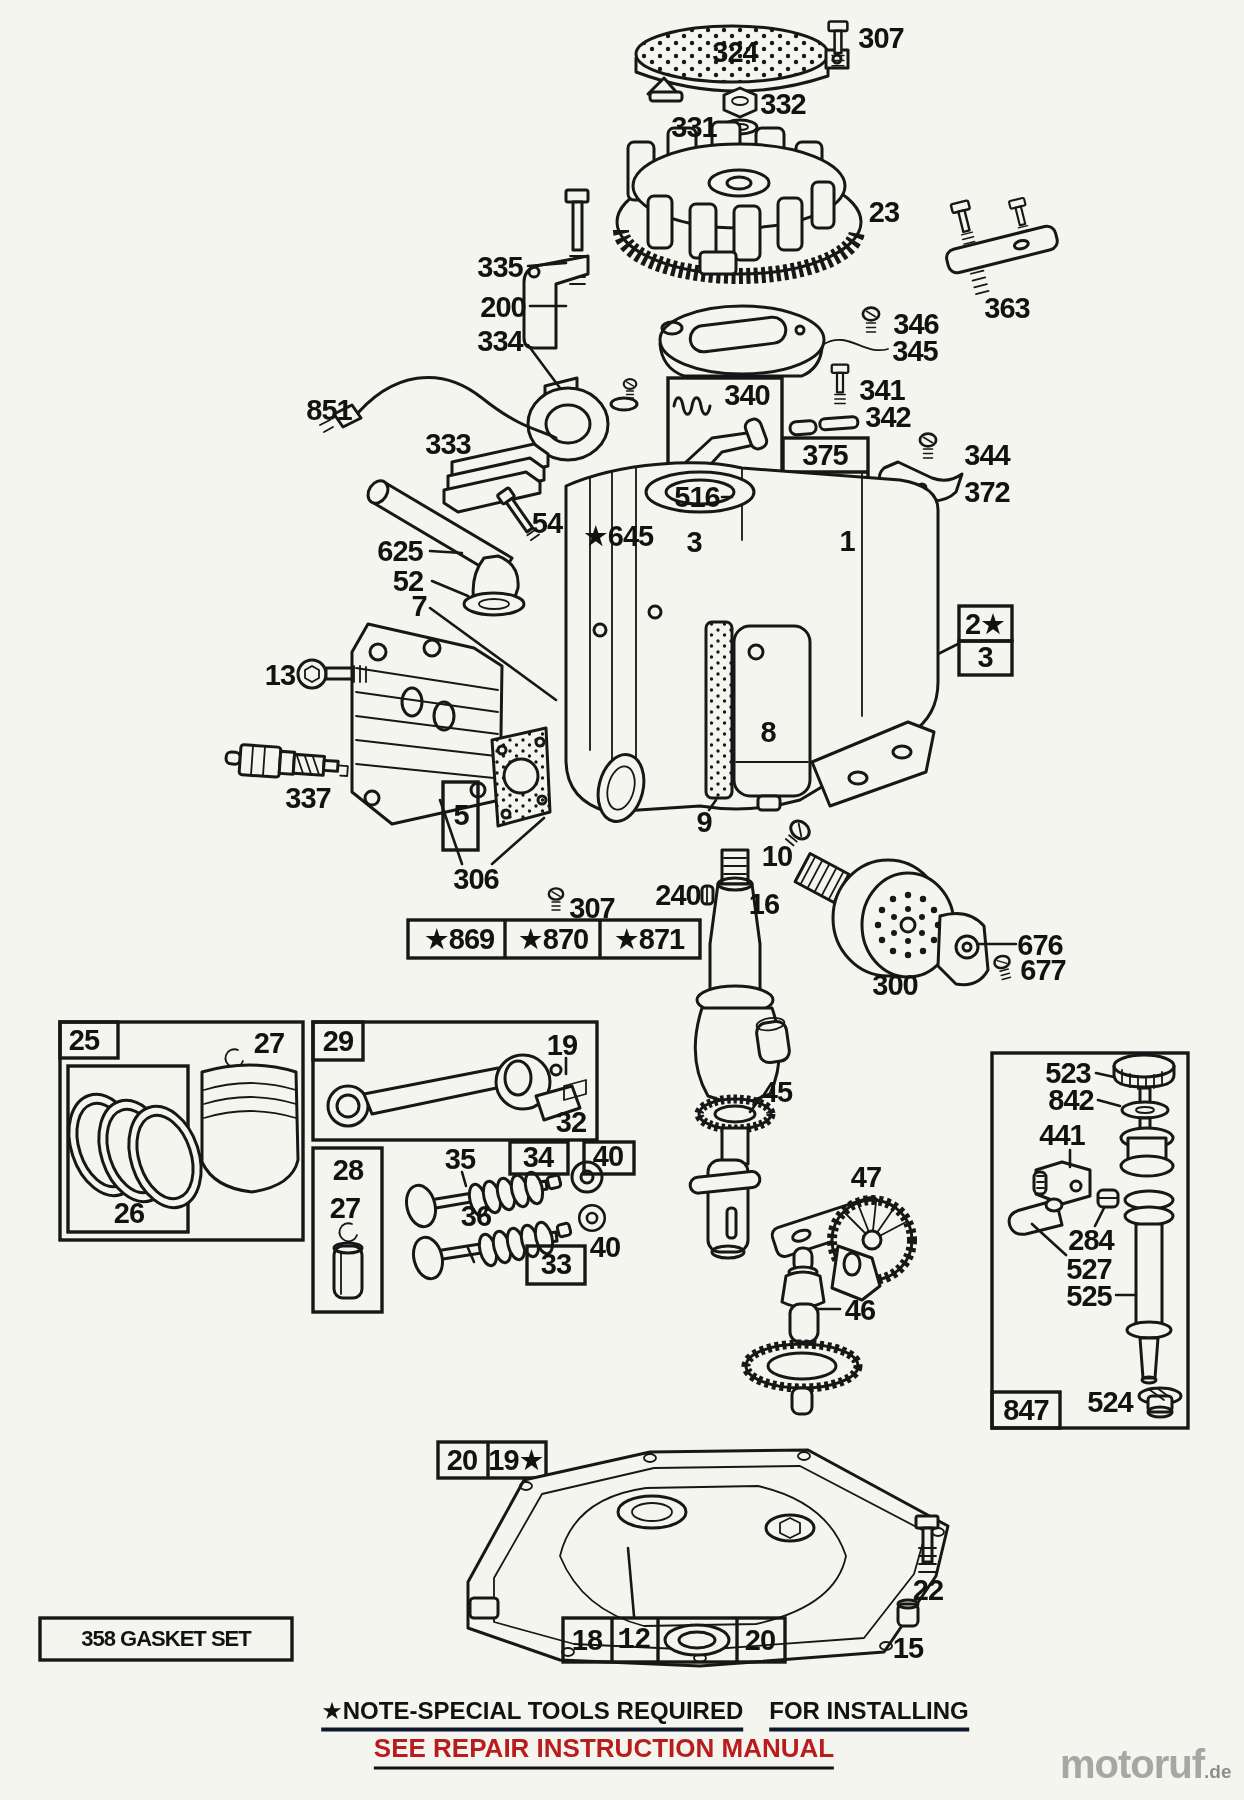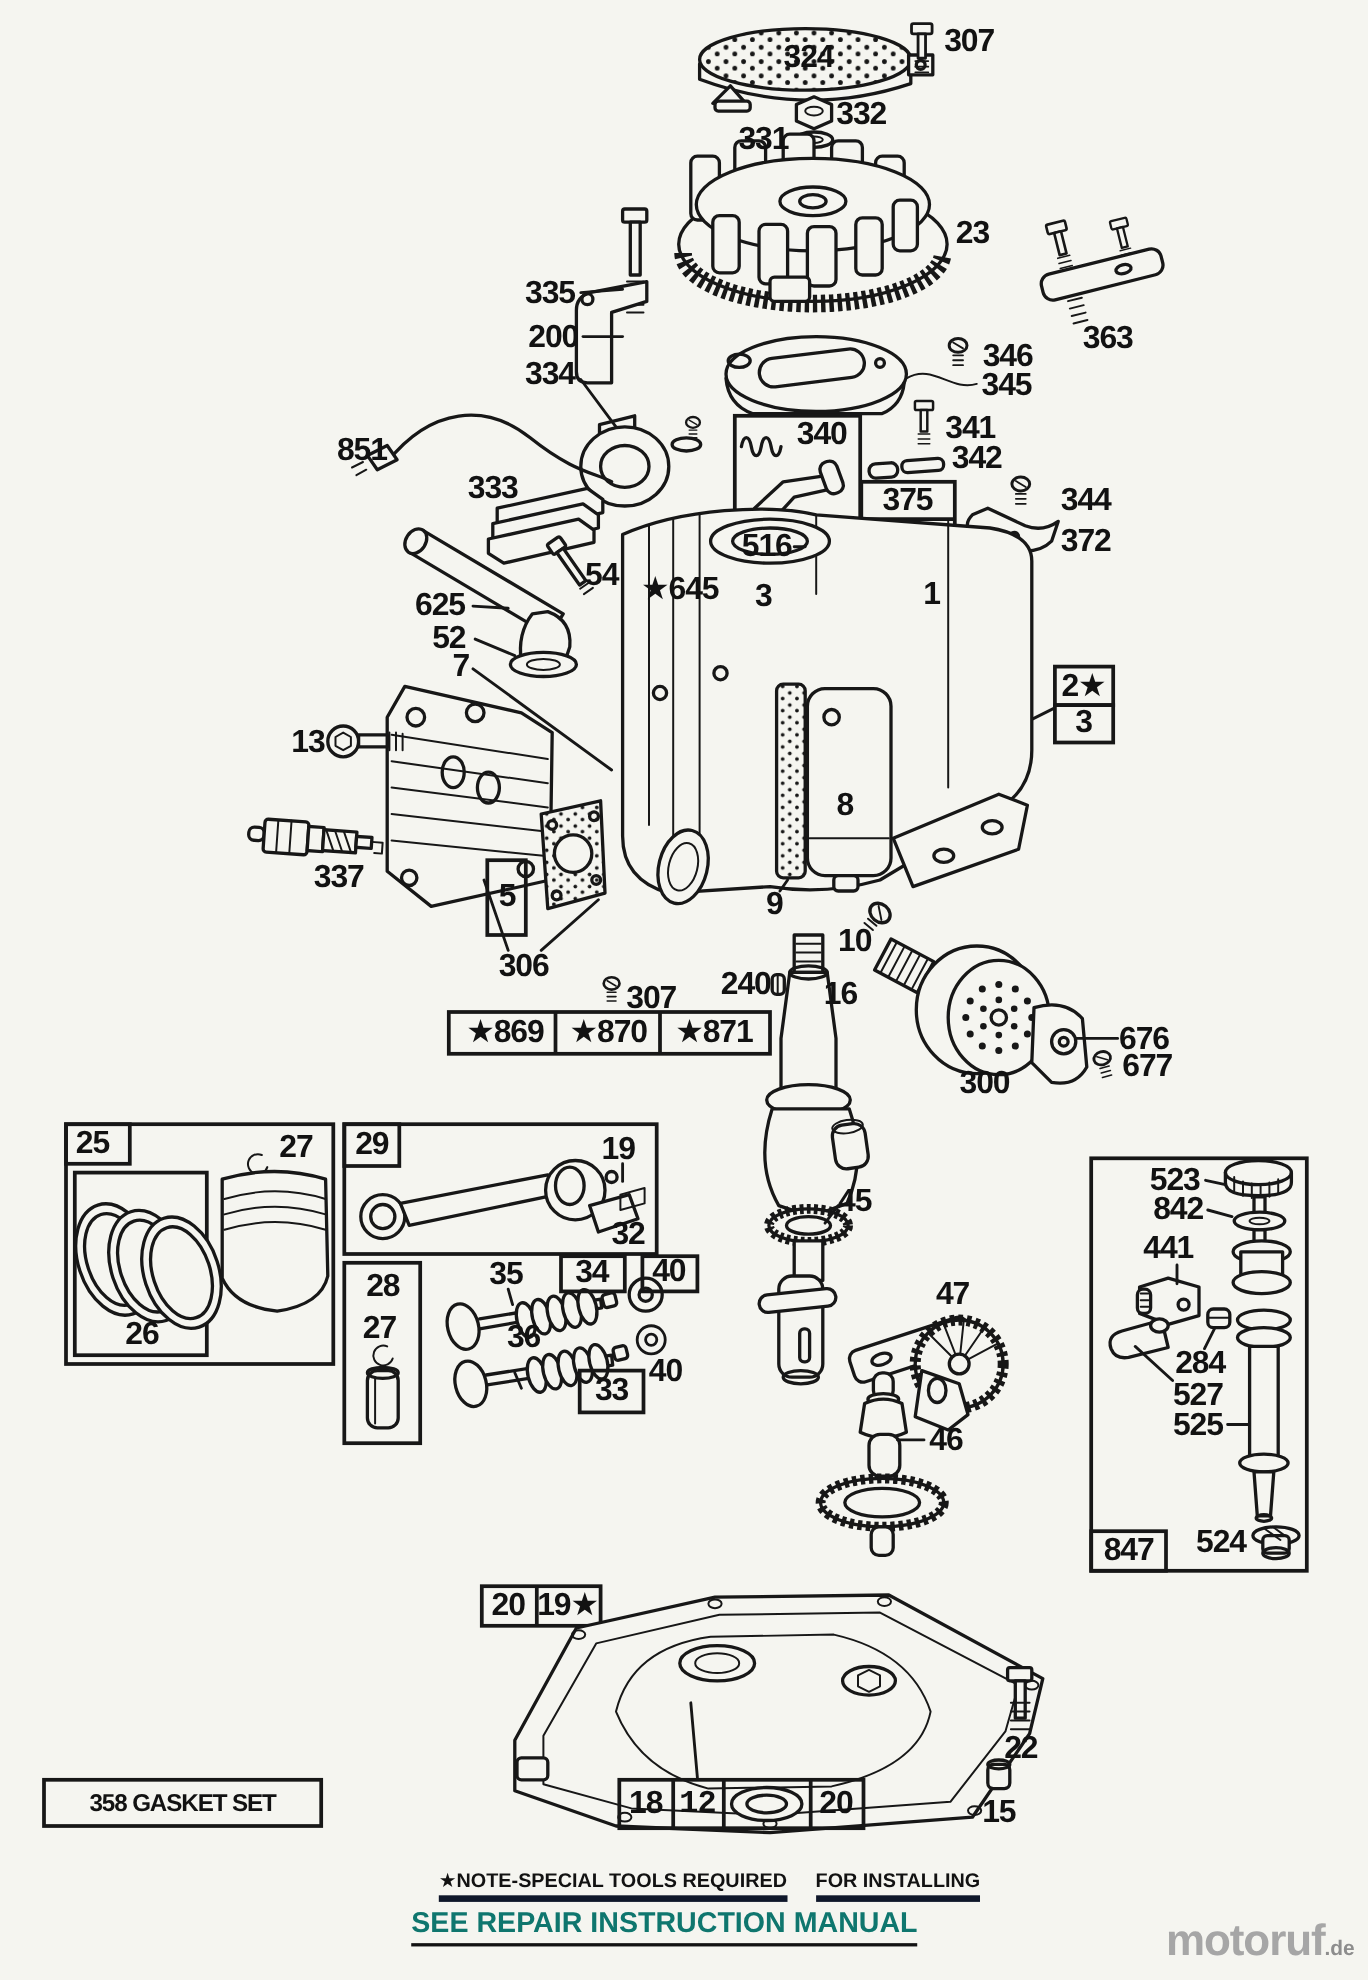--- a/index.html
+++ b/index.html
@@ -10,24 +10,24 @@
   .ln{fill:none;stroke:#171717;stroke-width:3;stroke-linejoin:round;stroke-linecap:round;}
   .wf{fill:#f5f5f0;stroke:#171717;stroke-width:3;stroke-linejoin:round;stroke-linecap:round;}
   .thin{fill:none;stroke:#171717;stroke-width:1.8;stroke-linejoin:round;stroke-linecap:round;}
   .lead{fill:none;stroke:#171717;stroke-width:2.6;stroke-linecap:round;}
   .teeth{fill:none;stroke:#171717;stroke-linecap:butt;}
   .bx{fill:none;stroke:#171717;stroke-width:3.4;}
   .part-label{position:absolute;transform:translate(-50%,-50%);font-weight:bold;font-size:29px;
               color:#121212;letter-spacing:-1px;white-space:nowrap;line-height:1;}
   .note-wrap{position:absolute;left:645px;top:1714px;transform:translate(-50%,-50%);
              display:flex;gap:26px;white-space:nowrap;}
-  .note-seg{font-weight:bold;font-size:18px;color:#121212;border-bottom:6px solid #0f172a;
+  .note-seg{font-weight:bold;font-size:24px;color:#121212;border-bottom:4px solid #0f172a;
             padding-bottom:3px;letter-spacing:0;}
   .note2{position:absolute;left:604px;top:1751px;transform:translate(-50%,-50%);
-         font-weight:bold;font-size:26px;color:#0f766e;border-bottom:3px solid #121212;
+         font-weight:bold;font-size:26px;color:#b91c1c;border-bottom:3px solid #121212;
          padding-bottom:3px;white-space:nowrap;}
   .logo{position:absolute;left:1060px;top:1742px;color:#a6a6a6;font-weight:bold;
         font-size:40px;letter-spacing:-1px;white-space:nowrap;}
   .logo .tld{font-size:19px;color:#8d8d8d;letter-spacing:0;}
 </style>
 </head>
 <body>
 
 <div class="stage">
 

